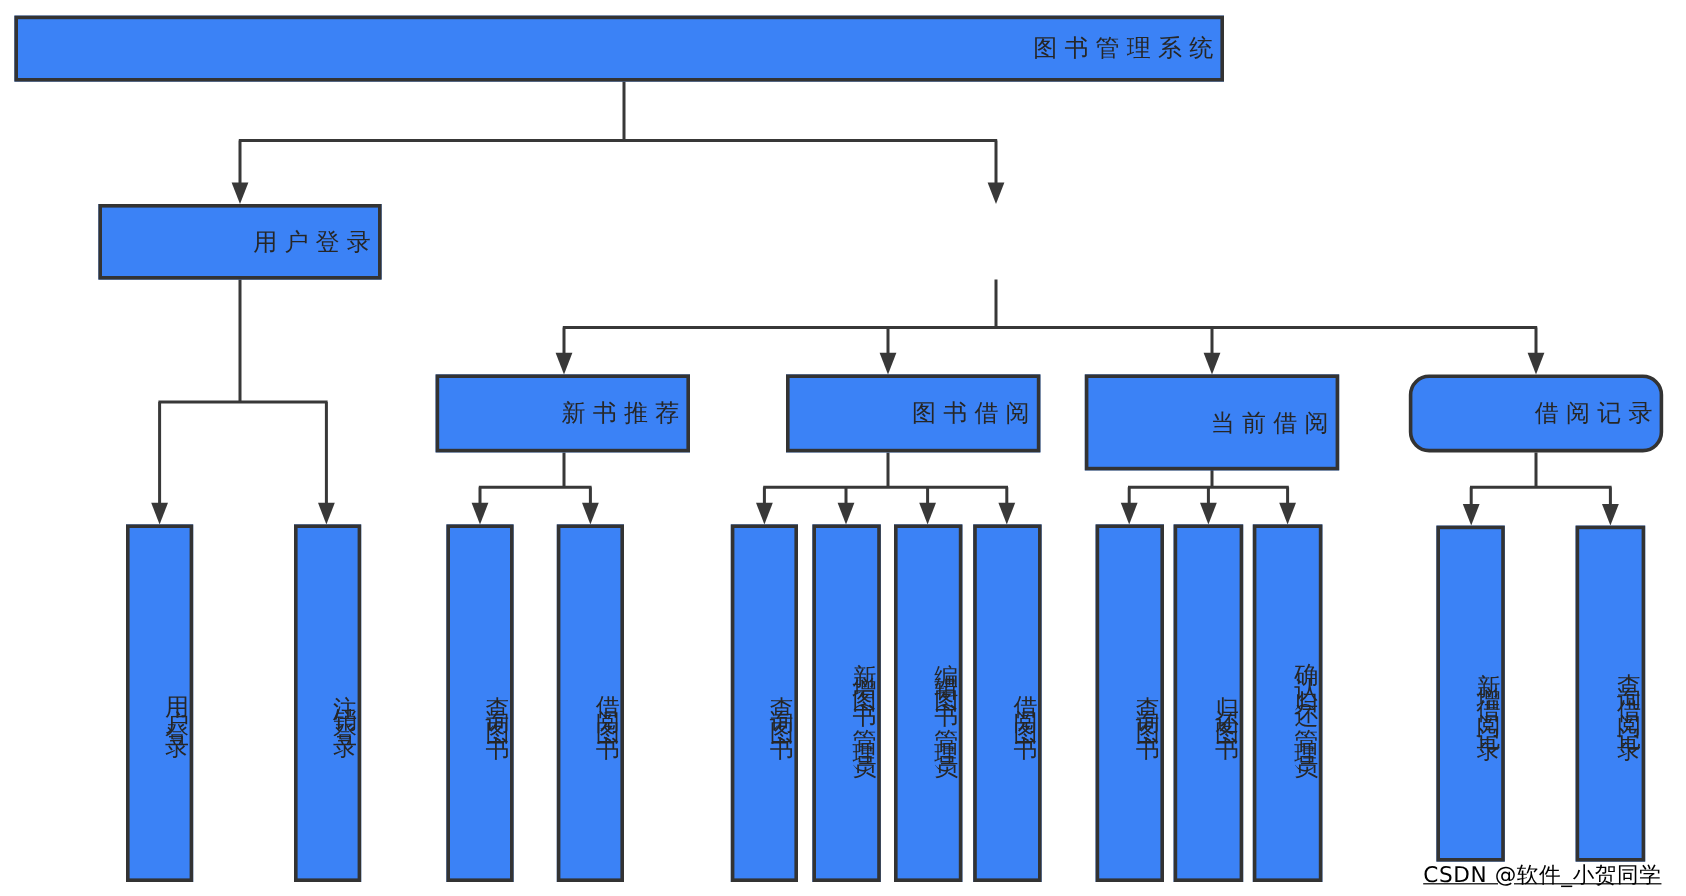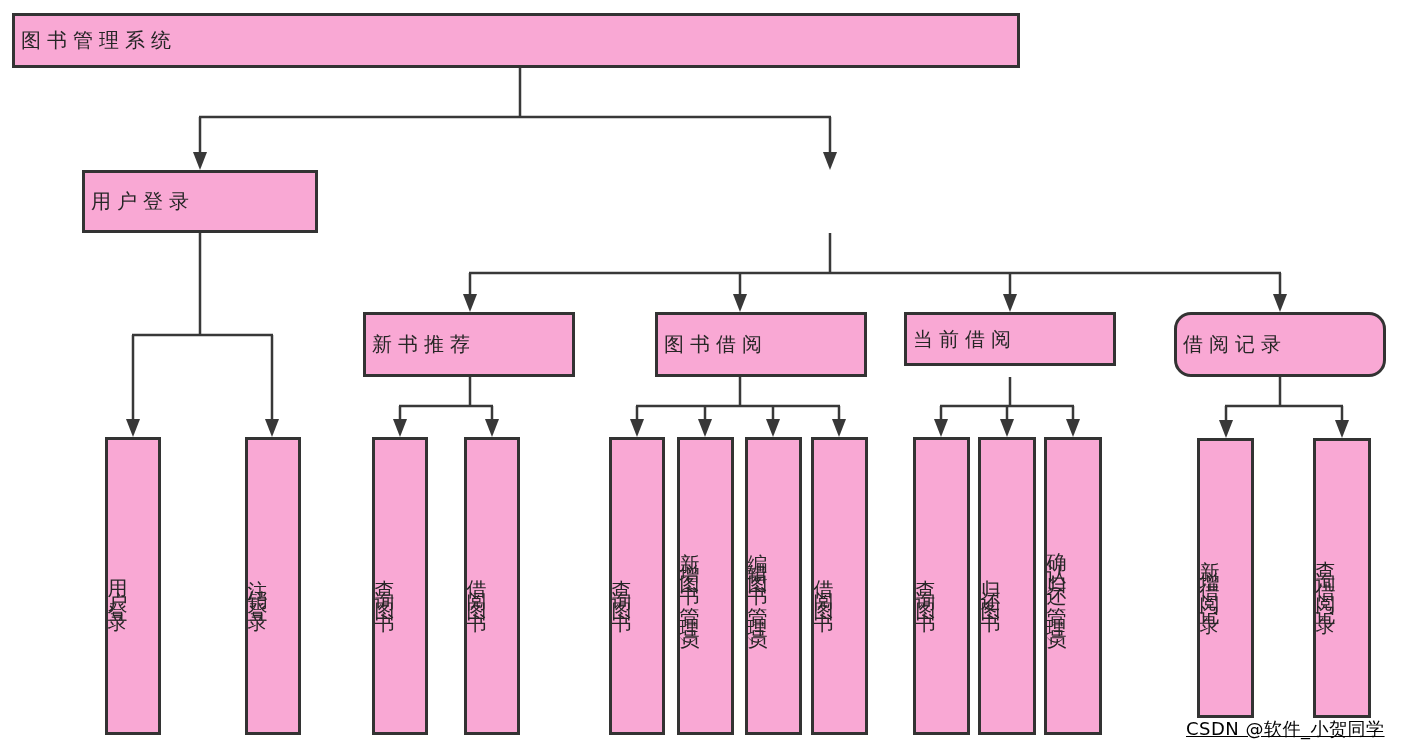--- a/index.html
+++ b/index.html
@@ -16,25 +16,25 @@
     overflow: hidden;
   }
   svg.connectors {
     position: absolute;
     left: 0; top: 0;
     width: 1405px; height: 747px;
   }
   .node {
     position: absolute;
     box-sizing: border-box;
-    background: #f9a8d4;
+    background: #3b82f6;
     border: 3px solid #333333;
     display: flex;
     align-items: center;
-    justify-content: flex-start;
+    justify-content: flex-end;
     color: #262626;
   }
   .hlabel {
     font-size: 20px;
     letter-spacing: 6px;
     text-indent: 6px;
     white-space: nowrap;
   }
   .leaf .vlabel {
     writing-mode: vertical-lr;
@@ -53,21 +53,21 @@
     white-space: nowrap;
     letter-spacing: 0.5px;
     text-decoration: underline;
   }
   
   .n-root   { left: 12px;   top: 13px;  width: 1008px; height: 55px; }
   .n-login  { left: 82px;   top: 170px; width: 236px;  height: 63px; }
   .n-books  { left: 712px;  top: 170px; width: 236px;  height: 63px; }
   .n-l3a    { left: 363px;  top: 312px; width: 212px;  height: 65px; font-family: Liberation Serif, serif; }
   .n-l3b    { left: 655px;  top: 312px; width: 212px;  height: 65px; }
-  .n-l3c    { left: 904px;  top: 312px; width: 212px;  height: 54px; }
+  .n-l3c    { left: 904px;  top: 312px; width: 212px;  height: 80px; }
   .n-l3d    { left: 1174px; top: 312px; width: 212px;  height: 65px; border-radius: 17px; }
   .lf1  { left: 105px;  top: 437px; width: 56px; height: 298px; }
   .lf2  { left: 245px;  top: 437px; width: 56px; height: 298px; }
   .lf3  { left: 372px;  top: 437px; width: 56px; height: 298px; }
   .lf4  { left: 464px;  top: 437px; width: 56px; height: 298px; }
   .lf5  { left: 609px;  top: 437px; width: 56px; height: 298px; }
   .lf6  { left: 677px;  top: 437px; width: 57px; height: 298px; }
   .lf7  { left: 745px;  top: 437px; width: 57px; height: 298px; }
   .lf8  { left: 811px;  top: 437px; width: 57px; height: 298px; }
   .lf9  { left: 913px;  top: 437px; width: 57px; height: 298px; }

